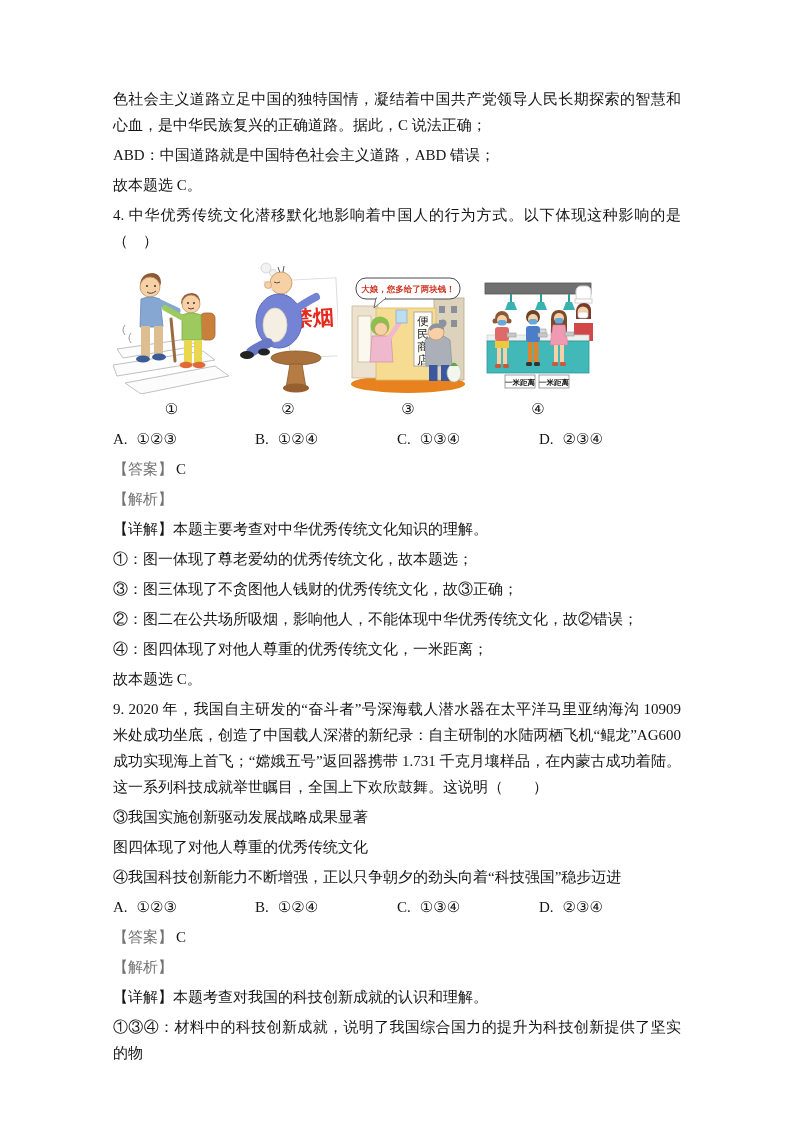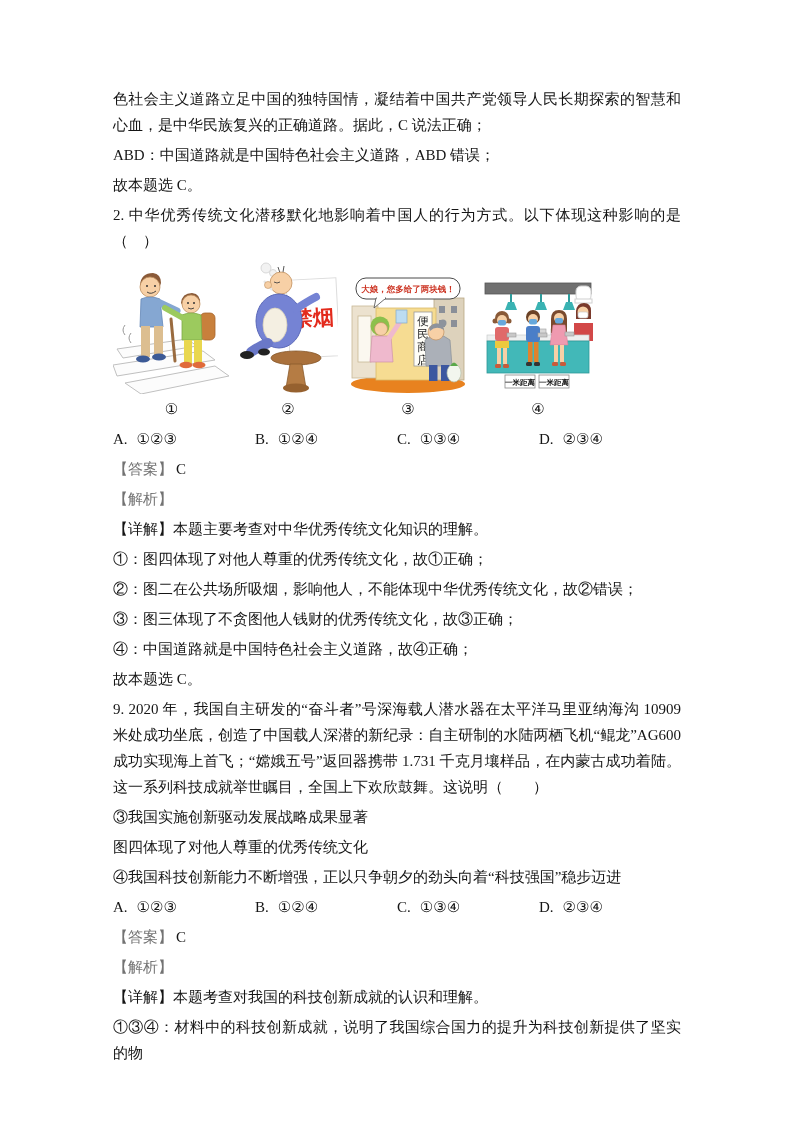--- a/index.html
+++ b/index.html
@@ -44,21 +44,21 @@
 </style>
 </head>
 <body>
 
 <div class="page">
 
   <p class="para">色社会主义道路立足中国的独特国情，凝结着中国共产党领导人民长期探索的智慧和心血，是中华民族复兴的正确道路。据此，C 说法正确；</p>
   <p class="para">ABD：中国道路就是中国特色社会主义道路，ABD 错误；</p>
   <p class="para">故本题选 C。</p>
 
-  <p class="para">2. 中华优秀传统文化潜移默化地影响着中国人的行为方式。以下体现这种影响的是（　）</p>
+  <p class="para">4. 中华优秀传统文化潜移默化地影响着中国人的行为方式。以下体现这种影响的是（　）</p>
 
   <div class="figures-row">
 
     <div class="fig fig1">
       <svg viewBox="0 0 117 131" width="117" height="131">
         <g>
           <polygon points="4,86 74,76 84,83 10,95" fill="#fcfcfc" stroke="#c0c0c0"></polygon>
           <polygon points="0,102 90,88 102,97 4,113" fill="#fcfcfc" stroke="#c0c0c0"></polygon>
           <polygon points="12,120 102,103 116,113 28,131" fill="#fcfcfc" stroke="#c0c0c0"></polygon>
         </g>
@@ -270,24 +270,24 @@
     </div>
   </div>
 
   <p class="para">
     <span class="label-blue">【答案】</span><span class="answer-val">C</span>
   </p>
   <p class="para">
     <span class="label-blue">【解析】</span>
   </p>
   <p class="para">【详解】本题主要考查对中华优秀传统文化知识的理解。</p>
-  <p class="para">①：图四体现了对他人尊重的优秀传统文化，故①正确；</p>
+  <p class="para">①：图一体现了尊老爱幼的优秀传统文化，故本题选；</p>
+  <p class="para">③：图三体现了不贪图他人钱财的优秀传统文化，故③正确；</p>
   <p class="para">②：图二在公共场所吸烟，影响他人，不能体现中华优秀传统文化，故②错误；</p>
-  <p class="para">③：图三体现了不贪图他人钱财的优秀传统文化，故③正确；</p>
-  <p class="para">④：中国道路就是中国特色社会主义道路，故④正确；</p>
+  <p class="para">④：图四体现了对他人尊重的优秀传统文化，一米距离；</p>
   <p class="para">故本题选 C。</p>
 
   <p class="para">9. 2020 年，我国自主研发的“奋斗者”号深海载人潜水器在太平洋马里亚纳海沟 10909 米处成功坐底，创造了中国载人深潜的新纪录：自主研制的水陆两栖飞机“鲲龙”AG600 成功实现海上首飞；“嫦娥五号”返回器携带 1.731 千克月壤样品，在内蒙古成功着陆。这一系列科技成就举世瞩目，全国上下欢欣鼓舞。这说明（　　）</p>
   <p class="para">③我国实施创新驱动发展战略成果显著</p>
   <p class="para">图四体现了对他人尊重的优秀传统文化</p>
   <p class="para">④我国科技创新能力不断增强，正以只争朝夕的劲头向着“科技强国”稳步迈进</p>
 
   <div class="options-row">
     <div class="option">
       <span class="opt-label">A.</span>

